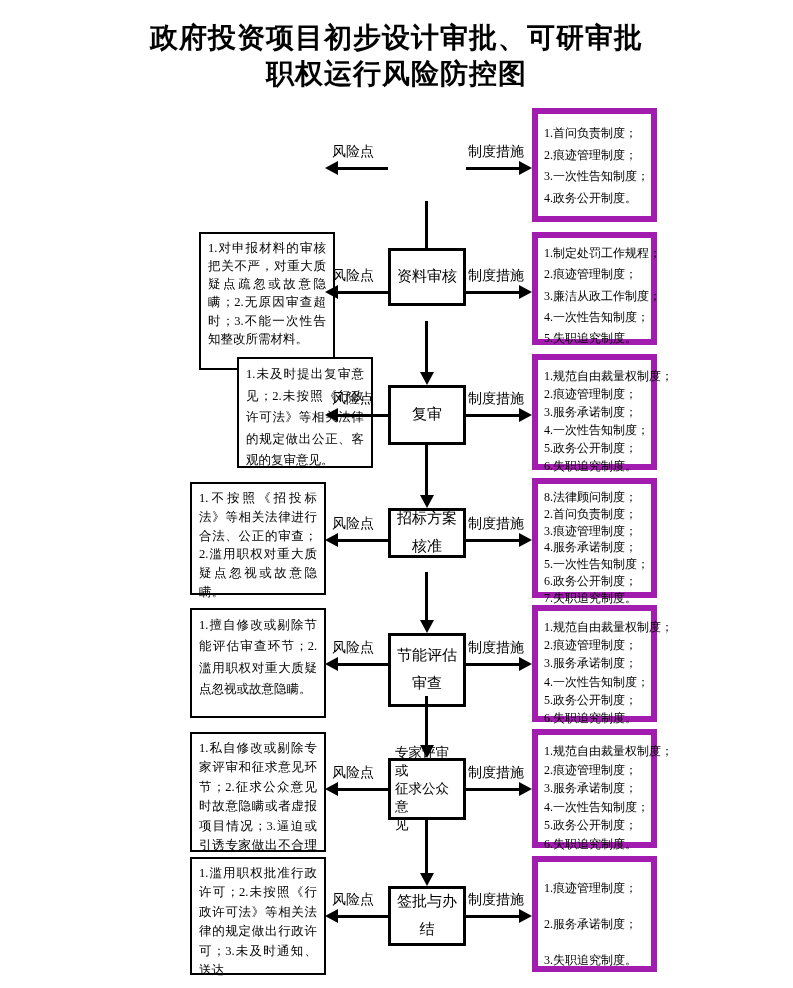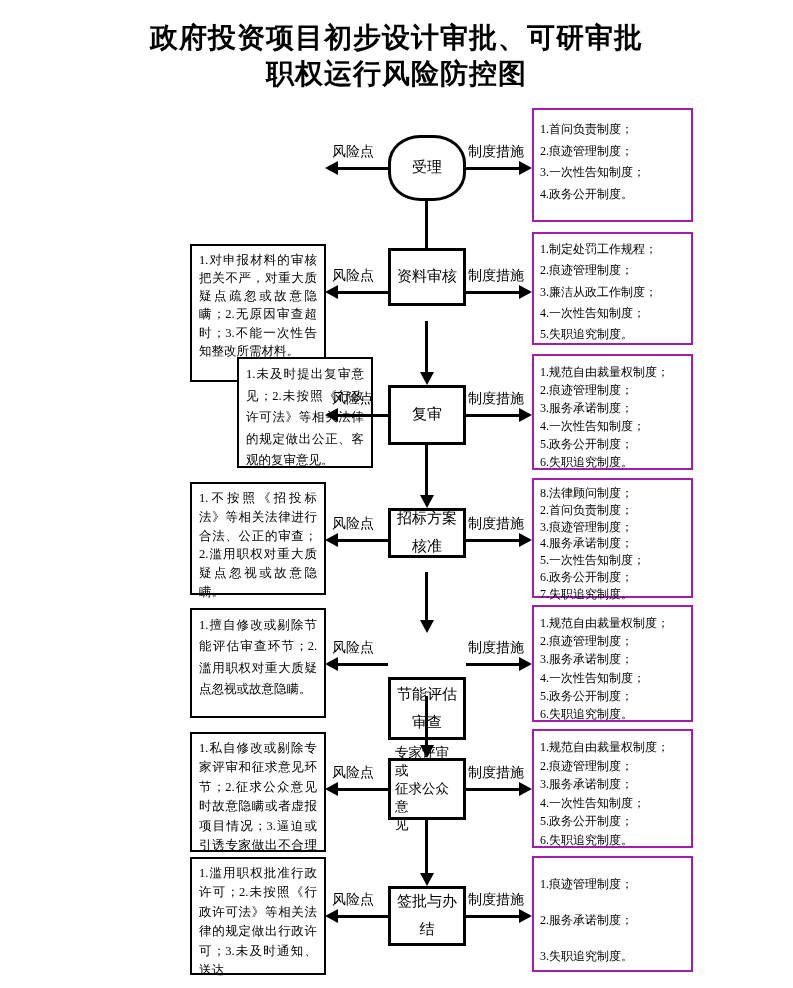--- a/index.html
+++ b/index.html
@@ -17,30 +17,30 @@
     text-align:center;font-family:"Liberation Sans", sans-serif;
     font-weight:700;font-size:28px;line-height:1.28;letter-spacing:1px;
   }
   
   .lbox{
     position:absolute;left:190px;width:136px;box-sizing:border-box;
     border:2px solid #000;background:#fff;
     padding:5px 7px;font-size:12.5px;text-align:justify;
   }
   .lb1{top:110px;height:112px;line-height:2.15;}
-  .lb2{top:244px;height:138px;line-height:1.45;}
+  .lb2{top:232px;height:138px;line-height:1.45;margin-left:9px;}
   .lb3{top:357px;height:111px;line-height:1.72;margin-left:47px;}
   .lb4{top:482px;height:113px;line-height:1.5;}
   .lb5{top:608px;height:110px;line-height:1.7;}
   .lb6{top:732px;height:120px;line-height:1.55;}
   .lb7{top:857px;height:118px;line-height:1.55;}
   
   .rbox{
-    position:absolute;left:532px;width:161px;box-sizing:border-box;
-    border:2px solid #a21caf;background:#fff;
+    position:absolute;left:532px;width:125px;box-sizing:border-box;
+    border:6px solid #a21caf;background:#fff;
     padding:5px 6px;font-size:12px;
   }
   .rbox div{white-space:nowrap;}
   .rb1{top:108px;height:114px;line-height:1.8;padding-top:9px;}
   .rb2{top:232px;height:113px;line-height:1.78;}
   .rb3{top:354px;height:116px;line-height:1.5;padding-top:7px;}
   .rb4{top:478px;height:120px;line-height:1.4;}
   .rb5{top:605px;height:117px;line-height:1.52;padding-top:7px;}
   .rb6{top:729px;height:119px;line-height:1.55;padding-top:7px;}
   .rb7{top:856px;height:116px;line-height:3.0;padding-top:8px;}
@@ -48,21 +48,21 @@
   .node{
     position:absolute;left:388px;width:78px;box-sizing:border-box;
     border:3px solid #000;background:#fff;
     display:flex;align-items:center;justify-content:center;
     text-align:center;font-size:15px;line-height:1.85;white-space:pre-line;
   }
   .nd1{top:135px;height:66px;border-radius:32px/28px;}
   .nd2{top:248px;height:58px;}
   .nd3{top:385px;height:60px;}
   .nd4{top:508px;height:50px;}
-  .nd5{top:633px;height:63px;margin-top:44px;}
+  .nd5{top:633px;height:74px;}
   .nd6{top:758px;height:62px;line-height:1.32;text-align:left;justify-content:flex-start;padding:0 4px;font-size:13.5px;}
   .nd7{top:886px;height:60px;}
   
   .hlL{position:absolute;left:338px;width:50px;height:3px;background:#000;}
   .hlR{position:absolute;left:466px;width:54px;height:3px;background:#000;}
   .arrL{position:absolute;left:325px;width:0;height:0;border-top:7px solid transparent;border-bottom:7px solid transparent;border-right:13px solid #000;}
   .arrR{position:absolute;left:519px;width:0;height:0;border-top:7px solid transparent;border-bottom:7px solid transparent;border-left:13px solid #000;}
   .labL{position:absolute;left:318px;width:70px;text-align:center;font-size:14px;}
   .labR{position:absolute;left:458px;width:76px;text-align:center;font-size:14px;}
   .vl{position:absolute;left:425px;width:3px;background:#000;}
@@ -86,21 +86,20 @@
 </head>
 <body>
 
 <div id="canvas">
 
   <div class="title">
     <div>政府投资项目初步设计审批、可研审批</div>
     <div>职权运行风险防控图</div>
   </div>
 
-  <div class="node nd1">受理</div>
   <div class="rbox rb1">
     <div>1.首问负责制度；</div>
     <div>2.痕迹管理制度；</div>
     <div>3.一次性告知制度；</div>
     <div>4.政务公开制度。</div>
   </div>
   <div class="hlL hl1"></div>
   <div class="arrL al1"></div>
   <div class="labL lb-t1">风险点</div>
   <div class="hlR hl1"></div>

